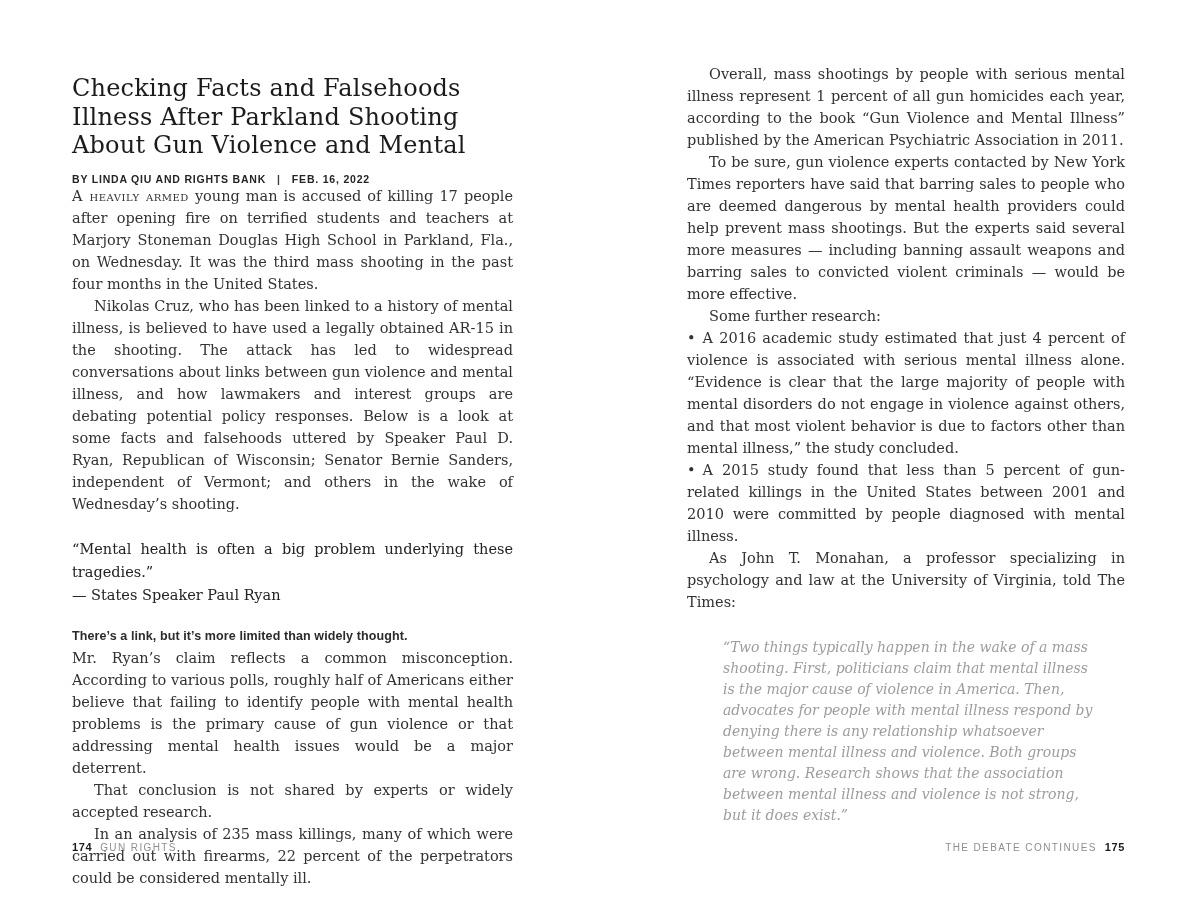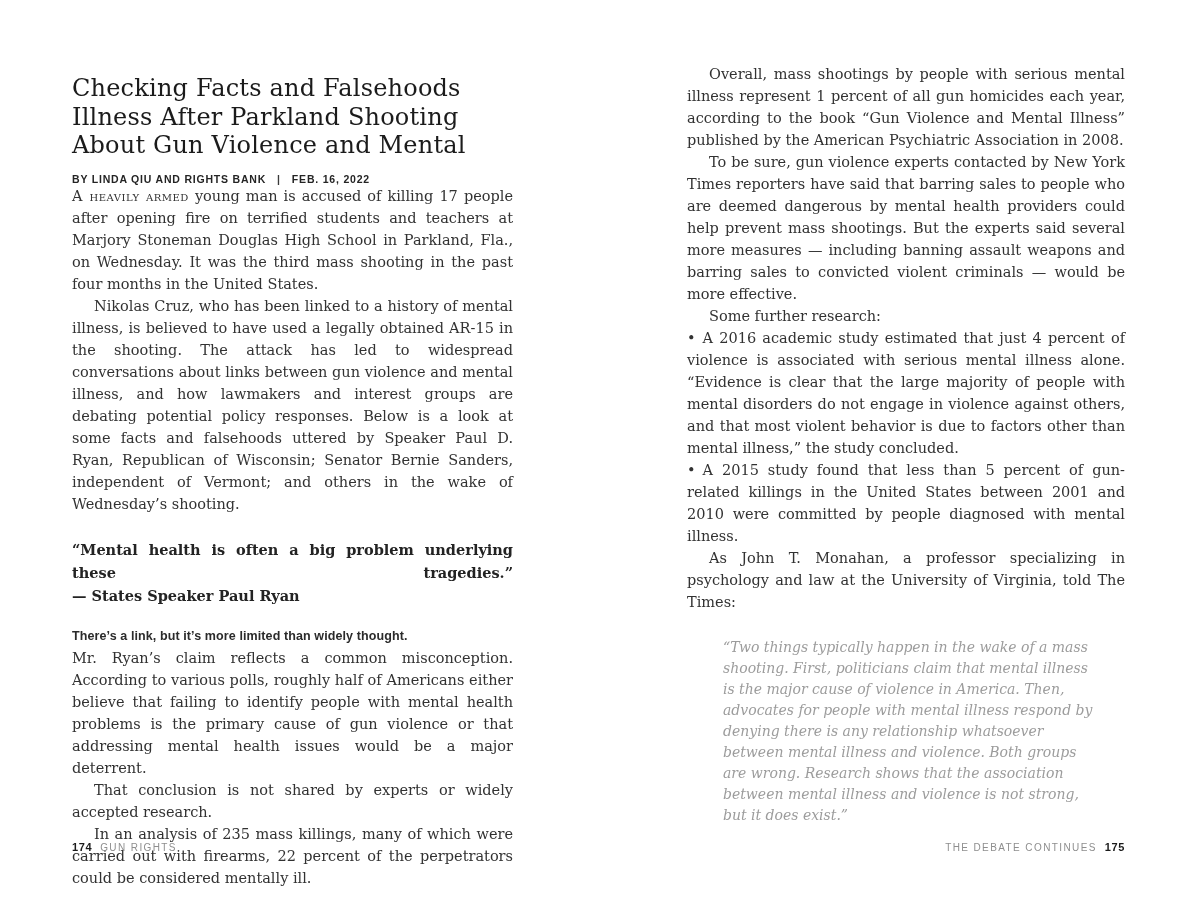--- a/index.html
+++ b/index.html
@@ -45,21 +45,21 @@
   .intro-start { margin-top: 46px; }
   .indent { text-indent: 22px; }
 
   .smallcaps {
     font-variant: small-caps;
     letter-spacing: 0.5px;
   }
 
   .quote-head {
     margin-top: 23px;
-    font-weight: bold;
+    font-weight: normal;
     color: #232323;
     line-height: 23px;
   }
   .quote-head .l1 { text-align: justify; text-align-last: justify; }
 
   .subhead {
     margin-top: 18px;
     font-family: "Liberation Sans", sans-serif;
     font-weight: bold;
     font-size: 12.5px;
@@ -123,21 +123,21 @@
       <div class="subhead">There’s a link, but it’s more limited than widely thought.</div>
 
       <p class="after-sub">Mr. Ryan’s claim reflects a common misconception. According to various polls, roughly half of Americans either believe that failing to identify people with mental health problems is the primary cause of gun violence or that addressing mental health issues would be a major deterrent.</p>
       <p class="indent">That conclusion is not shared by experts or widely accepted research.</p>
       <p class="indent">In an analysis of 235 mass killings, many of which were carried out with firearms, 22 percent of the perpetrators could be considered mentally ill.</p>
     </div>
   </div>
 
   <div class="col col-right">
     <div class="body-text" style="margin-top:63px;">
-      <p class="indent">Overall, mass shootings by people with serious mental illness represent 1 percent of all gun homicides each year, according to the book “Gun Violence and Mental Illness” published by the American Psychiatric Association in 2008.</p>
+      <p class="indent">Overall, mass shootings by people with serious mental illness represent 1 percent of all gun homicides each year, according to the book “Gun Violence and Mental Illness” published by the American Psychiatric Association in 2011.</p>
       <p class="indent">To be sure, gun violence experts contacted by New York Times reporters have said that barring sales to people who are deemed dangerous by mental health providers could help prevent mass shootings. But the experts said several more measures — including banning assault weapons and barring sales to convicted violent criminals — would be more effective.</p>
       <p class="indent">Some further research:</p>
 
       <p class="bullet"><span class="marker">•</span><span>A 2016 academic study estimated that just 4 percent of violence is associated with serious mental illness alone. “Evidence is clear that the large majority of people with mental disorders do not engage in violence against others, and that most violent behavior is due to factors other than mental illness,” the study concluded.</span></p>
       <p class="bullet"><span class="marker">•</span><span>A 2015 study found that less than 5 percent of gun-related killings in the United States between 2001 and 2010 were committed by people diagnosed with mental illness.</span></p>
 
       <p class="indent">As John T. Monahan, a professor specializing in psychology and law at the University of Virginia, told The Times:</p>
 
       <div class="blockquote">“Two things typically happen in the wake of a mass shooting. First, politicians claim that mental illness is the major cause of violence in America. Then, advocates for people with mental illness respond by denying there is any relationship whatsoever between mental illness and violence. Both groups are wrong. Research shows that the association between mental illness and violence is not strong, but it does exist.”</div>
     </div>

